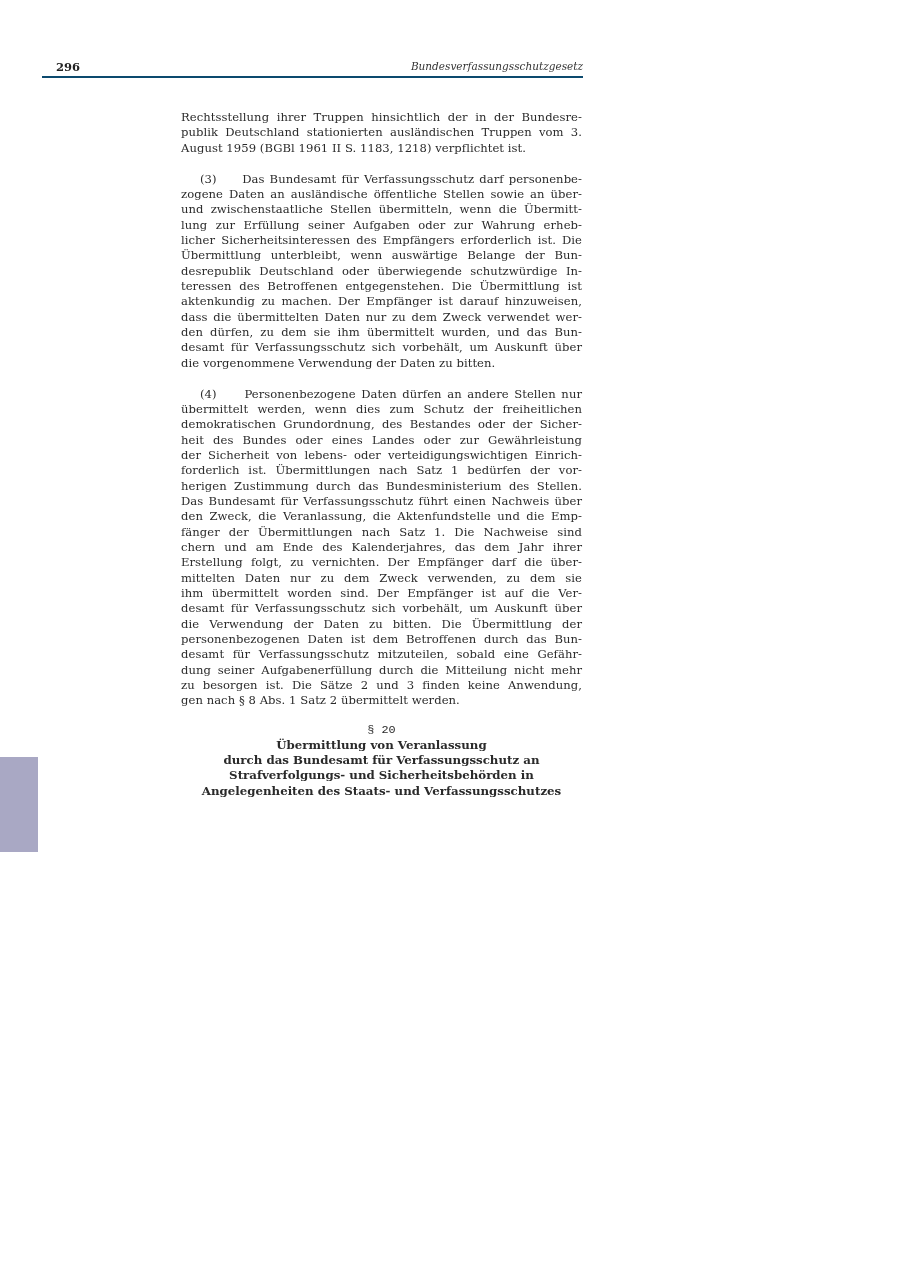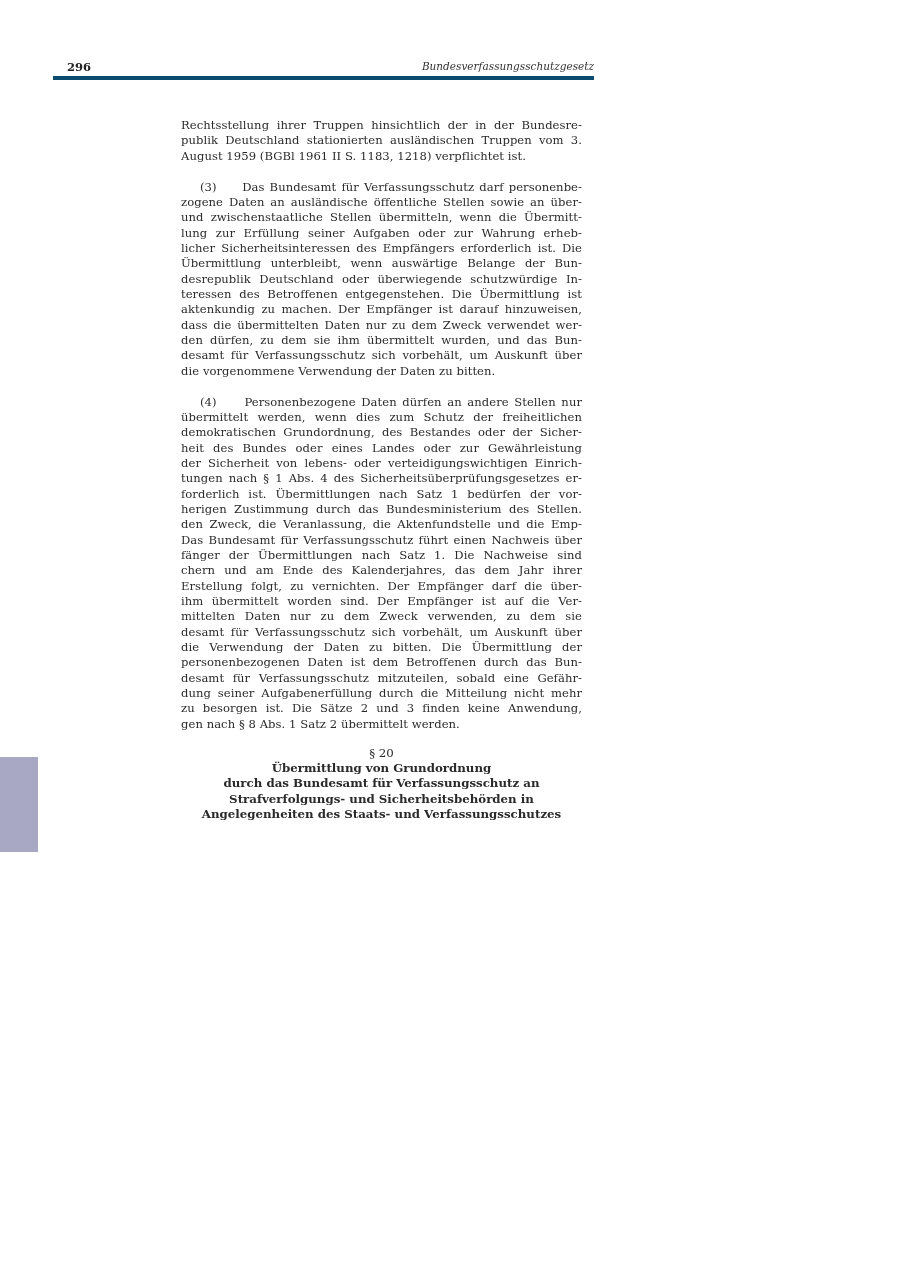--- a/index.html
+++ b/index.html
@@ -10,25 +10,25 @@
     body {
       width: 900px;
       height: 1273px;
       position: relative;
       overflow: hidden;
       font-family: "DejaVu Serif", "Liberation Serif", serif;
       color: #2a2a2a;
     }
     .page-header {
       position: absolute;
-      left: 53px;
+      left: 42px;
       top: 58px;
       width: 541px;
       height: 18px;
-      border-bottom: 4px solid #0c4a6e;
+      border-bottom: 2px solid #0c4a6e;
     }
     .page-number {
       position: absolute;
       left: 14px;
       top: 2px;
       font-family: "DejaVu Serif", serif;
       font-weight: bold;
       font-size: 11.5px;
       color: #222;
     }
@@ -38,21 +38,21 @@
       top: 2px;
       font-family: "DejaVu Serif", serif;
       font-style: italic;
       font-size: 10.5px;
       color: #333;
       text-align: right;
     }
     .content {
       position: absolute;
       left: 181px;
-      top: 118px;
+      top: 110px;
       width: 401px;
     }
     .para {
       margin: 0;
     }
     .line {
       display: block;
       font-size: 11.6px;
       line-height: 15.35px;
       height: 15.35px;
@@ -75,20 +75,21 @@
       text-align: center;
     }
     .section-heading .hline {
       display: block;
       font-size: 11.8px;
       line-height: 15.2px;
       white-space: nowrap;
     }
     .section-heading .sec-num {
       font-weight: normal;
+      font-family: Liberation Mono, monospace;
     }
     .section-heading .sec-title {
       font-weight: bold;
     }
     .thumb-tab {
       position: absolute;
       left: 0;
       top: 757px;
       width: 38px;
       height: 95px;
@@ -132,40 +133,39 @@
   </div>
 
   <div class="gap"></div>
 
   <div class="para">
     <span class="line indent" style="white-space:pre;">(4)     Personenbezogene Daten dürfen an andere Stellen nur</span>
     <span class="line">übermittelt werden, wenn dies zum Schutz der freiheitlichen</span>
     <span class="line">demokratischen Grundordnung, des Bestandes oder der Sicher-</span>
     <span class="line">heit des Bundes oder eines Landes oder zur Gewährleistung</span>
     <span class="line">der Sicherheit von lebens- oder verteidigungswichtigen Einrich-</span>
-    <span class="line">tungen nach § 1 Abs. 4 des Sicherheitsüberprüfungsgesetzes er-</span>
     <span class="line">forderlich ist. Übermittlungen nach Satz 1 bedürfen der vor-</span>
     <span class="line">herigen Zustimmung durch das Bundesministerium des Stellen.</span>
+    <span class="line">Das Bundesamt für Verfassungsschutz führt einen Nachweis über</span>
     <span class="line">den Zweck, die Veranlassung, die Aktenfundstelle und die Emp-</span>
-    <span class="line">Das Bundesamt für Verfassungsschutz führt einen Nachweis über</span>
     <span class="line">fänger der Übermittlungen nach Satz 1. Die Nachweise sind</span>
     <span class="line">chern und am Ende des Kalenderjahres, das dem Jahr ihrer</span>
     <span class="line">Erstellung folgt, zu vernichten. Der Empfänger darf die über-</span>
+    <span class="line">mittelten Daten nur zu dem Zweck verwenden, zu dem sie</span>
     <span class="line">ihm übermittelt worden sind. Der Empfänger ist auf die Ver-</span>
-    <span class="line">mittelten Daten nur zu dem Zweck verwenden, zu dem sie</span>
     <span class="line">desamt für Verfassungsschutz sich vorbehält, um Auskunft über</span>
     <span class="line">die Verwendung der Daten zu bitten. Die Übermittlung der</span>
     <span class="line">personenbezogenen Daten ist dem Betroffenen durch das Bun-</span>
     <span class="line">desamt für Verfassungsschutz mitzuteilen, sobald eine Gefähr-</span>
     <span class="line">dung seiner Aufgabenerfüllung durch die Mitteilung nicht mehr</span>
     <span class="line">zu besorgen ist. Die Sätze 2 und 3 finden keine Anwendung,</span>
     <span class="line last">gen nach § 8 Abs. 1 Satz 2 übermittelt werden.</span>
   </div>
 
   <div class="section-heading">
     <span class="hline sec-num">§ 20</span>
-    <span class="hline sec-title">Übermittlung von Grundordnung</span>
+    <span class="hline sec-title">Übermittlung von Veranlassung</span>
     <span class="hline sec-title">durch das Bundesamt für Verfassungsschutz an</span>
     <span class="hline sec-title">Strafverfolgungs- und Sicherheitsbehörden in</span>
     <span class="hline sec-title">Angelegenheiten des Staats- und Verfassungsschutzes</span>
   </div>
 
 </div>
 
 </body></html>

